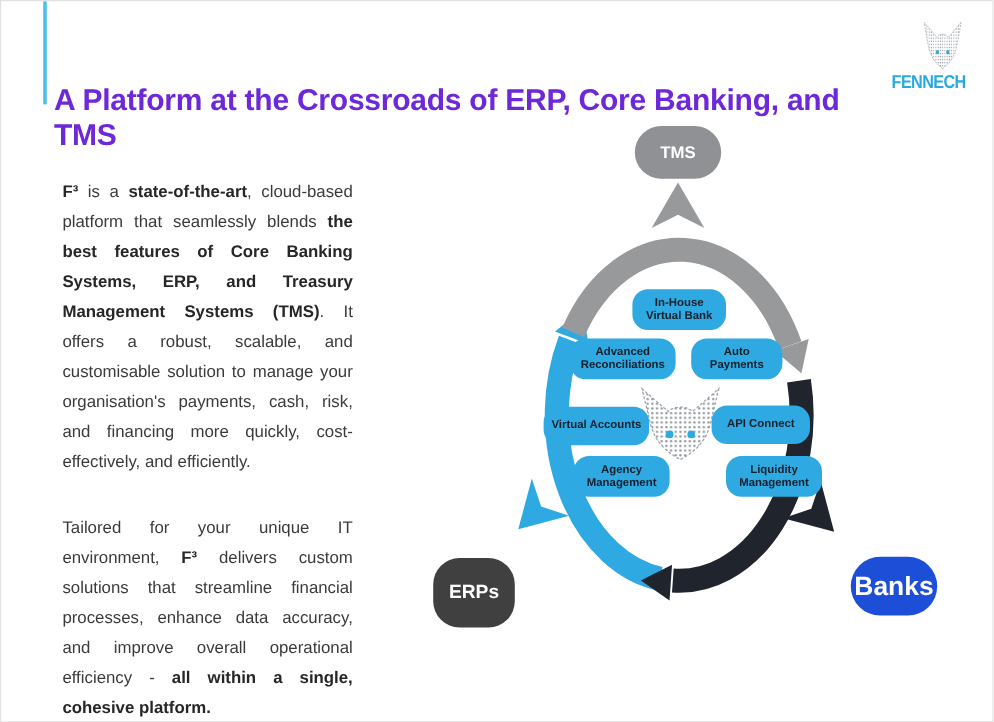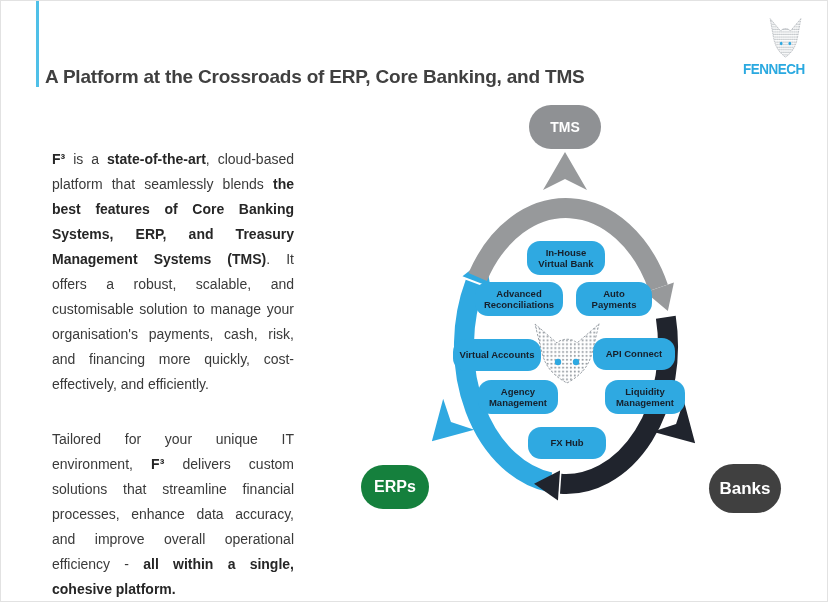--- a/index.html
+++ b/index.html
@@ -5,21 +5,21 @@
   html,body{margin:0;padding:0;background:#f4f4f4;}
   .slide{
     position:relative;width:828px;height:602px;margin:0 auto;
     background:#ffffff;border:1px solid #e2e2e2;box-sizing:border-box;
     font-family:"Liberation Sans",sans-serif;overflow:hidden;
   }
   
   .accent-line{position:absolute;left:35px;top:0;width:3px;height:86px;background:#4fc0e8;}
   .page-title{
     position:absolute;left:44px;top:52px;width:680px;
-    font-size:19px;font-weight:bold;color:#404040;letter-spacing:-0.2px;
+    font-size:25px;font-weight:bold;color:#6d28d9;letter-spacing:-0.2px;
   }
   
   .brand{position:absolute;left:742px;top:16px;width:84px;text-align:left;}
   .brand svg{display:block;margin:0 auto;}
   .brand-name{
     font-size:13.5px;font-weight:bold;color:#2aa9e0;letter-spacing:-0.5px;
     margin-top:2px;transform:scaleY(1.15);
   }
   
   .copy{
@@ -42,22 +42,22 @@
   .c5{left:592px;top:337px;width:82px;height:26px;white-space:nowrap;}
   .c6{left:477px;top:379px;width:80px;height:34px;}
   .c7{left:604px;top:379px;width:80px;height:34px;}
   .c8{left:527px;top:426px;width:78px;height:26px;white-space:nowrap;}
   
   .pill{
     position:absolute;color:#ffffff;font-weight:bold;
     display:flex;align-items:center;justify-content:center;
   }
   .pill-tms{left:528px;top:104px;width:72px;height:44px;border-radius:22px;background:#8f9194;font-size:14px;}
-  .pill-erps{left:360px;top:464px;width:68px;height:44px;border-radius:22px;background:#15803d;font-size:16px;}
-  .pill-banks{left:708px;top:463px;width:72px;height:49px;border-radius:25px;background:#404040;font-size:17px;}
+  .pill-erps{left:360px;top:464px;width:68px;height:58px;border-radius:22px;background:#404040;font-size:16px;}
+  .pill-banks{left:708px;top:463px;width:72px;height:49px;border-radius:25px;background:#1d4ed8;font-size:22px;}
   .ring-svg{position:absolute;left:0;top:0;}
 </style>
 </head>
 <body>
 
 <div class="slide">
 
   <div class="accent-line"></div>
   <h1 class="page-title">A Platform at the Crossroads of ERP, Core Banking, and TMS</h1>
 
@@ -115,19 +115,18 @@
     </g>
   </svg>
 
   <div class="capsule c1">In-House Virtual Bank</div>
   <div class="capsule c2">Advanced Reconciliations</div>
   <div class="capsule c3">Auto Payments</div>
   <div class="capsule c4">Virtual Accounts</div>
   <div class="capsule c5">API Connect</div>
   <div class="capsule c6">Agency Management</div>
   <div class="capsule c7">Liquidity Management</div>
-  <div class="capsule c8">FX Hub</div>
 
   <div class="pill pill-tms">TMS</div>
   <div class="pill pill-erps">ERPs</div>
   <div class="pill pill-banks">Banks</div>
 
 </div>
 
 </body></html>

